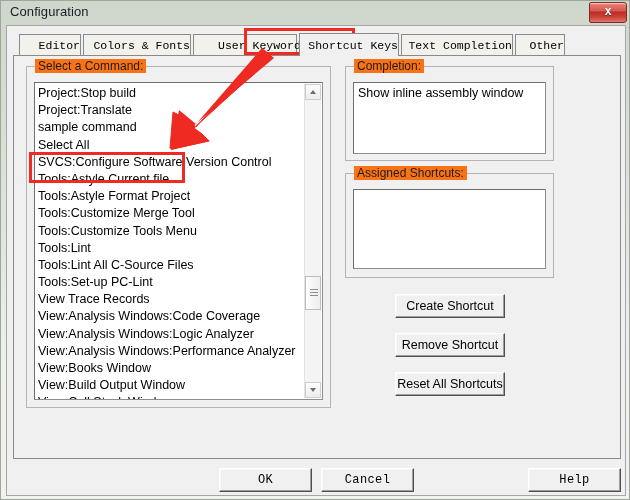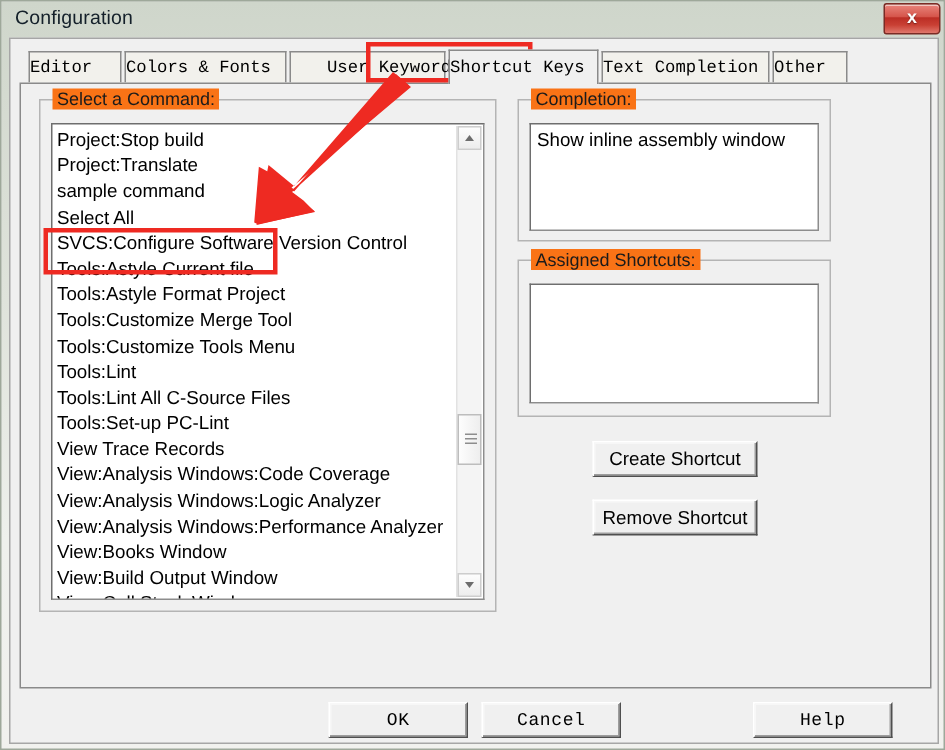--- a/index.html
+++ b/index.html
@@ -51,21 +51,21 @@
   
   .tabstrip{
     position:absolute;left:6px;top:7px;width:608px;height:23px;
   }
   .tab{
     position:absolute;top:1px;height:21px;line-height:21px;
     background:#f2f1ec;
     border:1px solid #8a8a8a;border-bottom:none;
     font-family:"Liberation Mono","DejaVu Sans Mono",monospace;
     font-size:11.5px;color:#000;
-    text-align:left;
+    text-align:right;
     box-sizing:border-box;
     cursor:pointer;
     white-space:nowrap;
   }
   .tab.sel{
     top:0;height:23px;line-height:23px;background:#f0f0f0;
     border-color:#8a8a8a;z-index:3;
   }
   .tabpanel{
     position:absolute;left:6px;top:29px;width:608px;height:404px;
@@ -246,30 +246,33 @@
           <div class="group-legend">Assigned Shortcuts:</div>
         </div>
         <div class="whitepane" style="left:339px;top:133px;width:193px;height:80px;"></div>
 
         <div class="btn" id="btn-create" style="left:381px;top:238px;width:110px;height:24px;line-height:22px;">
           <span>Create Shortcut</span>
         </div>
         <div class="btn" id="btn-remove" style="left:381px;top:277px;width:110px;height:24px;line-height:22px;">
           <span>Remove Shortcut</span>
         </div>
+        <div class="btn" id="btn-reset" style="left:381px;top:316px;width:110px;height:24px;line-height:22px;">
+          <span>Reset All Shortcuts</span>
+        </div>
 
       </div>
 
       <div class="btn btn-mono" style="left:212px;top:442px;width:93px;height:24px;line-height:22px;">
         <span>OK</span>
       </div>
       <div class="btn btn-mono" style="left:314px;top:442px;width:93px;height:24px;line-height:22px;">
         <span>Cancel</span>
       </div>
-      <div class="btn btn-mono" style="left:495px;top:442px;width:93px;height:24px;line-height:22px;">
+      <div class="btn btn-mono" style="left:521px;top:442px;width:93px;height:24px;line-height:22px;">
         <span>Help</span>
       </div>
 
     </div>
   </div>
 
   <div class="anno-box" style="left:244px;top:28px;width:111px;height:27px;"></div>
   <div class="anno-box" style="left:29px;top:152px;width:156px;height:31px;"></div>
 
   <svg class="anno-svg" viewBox="0 0 630 500">

